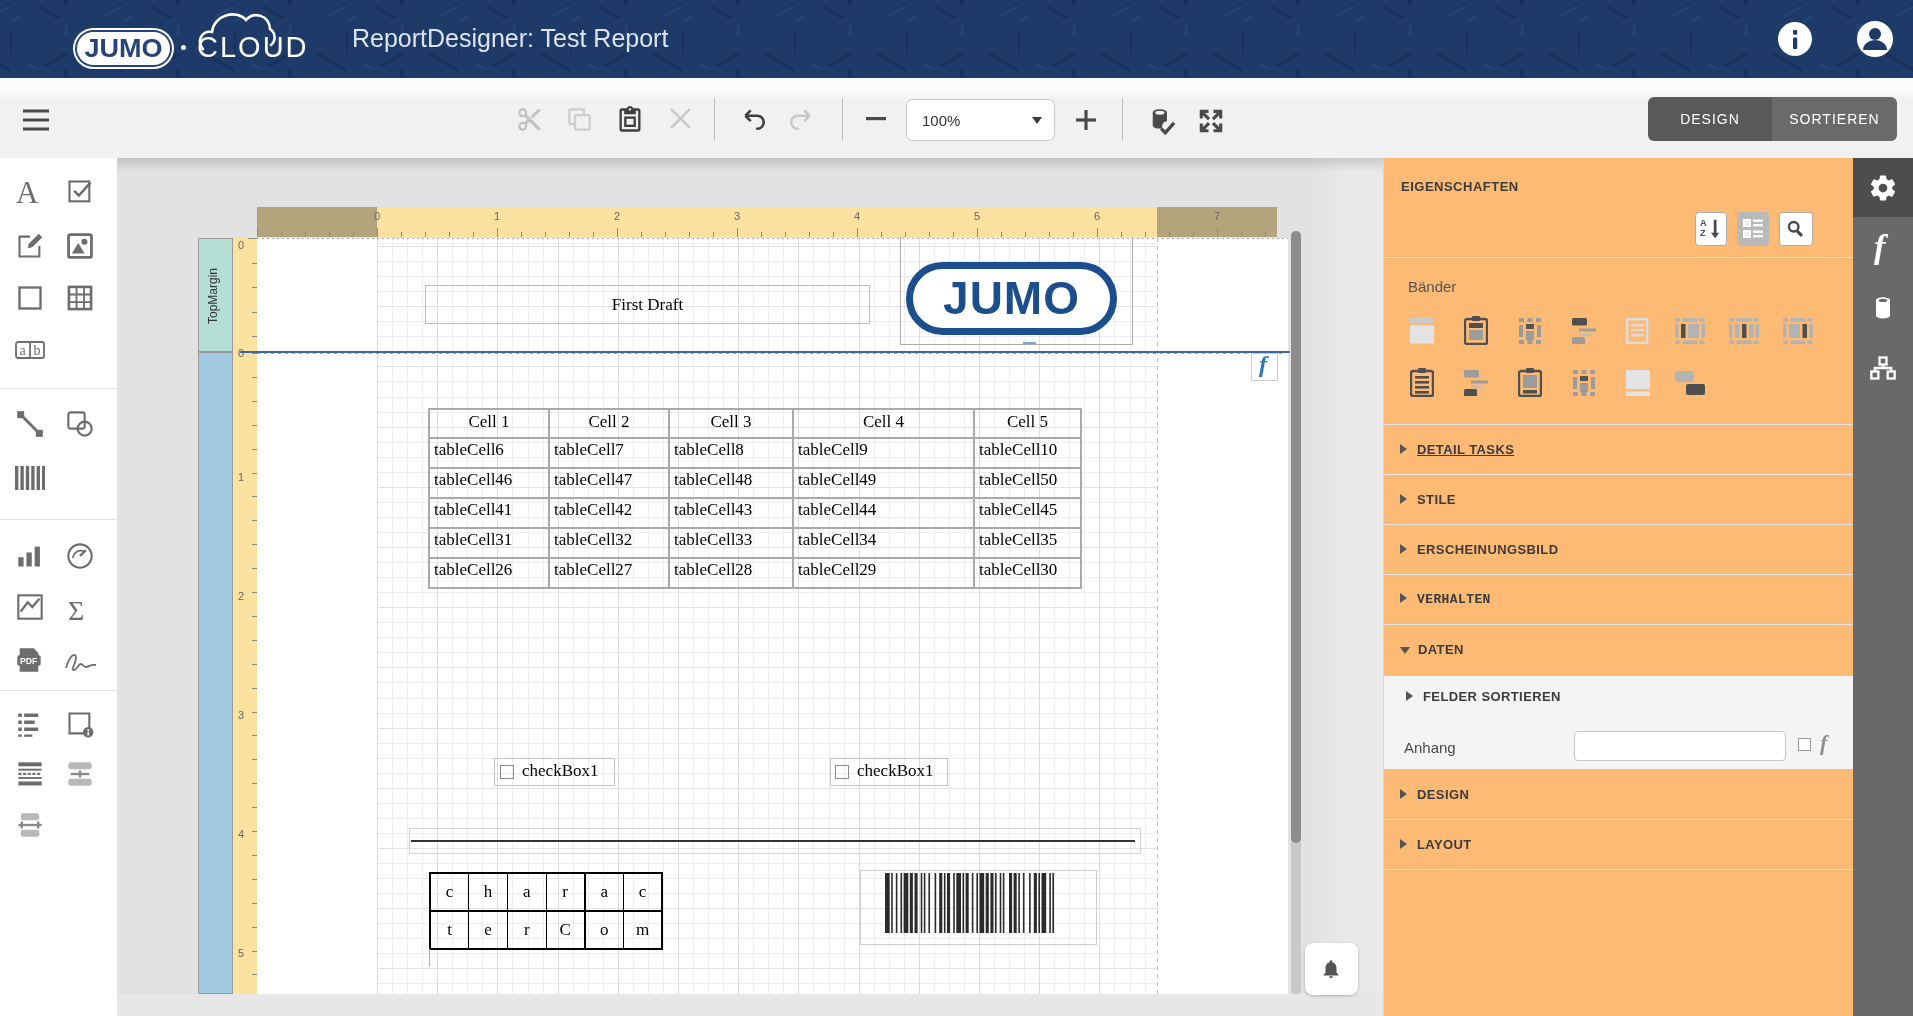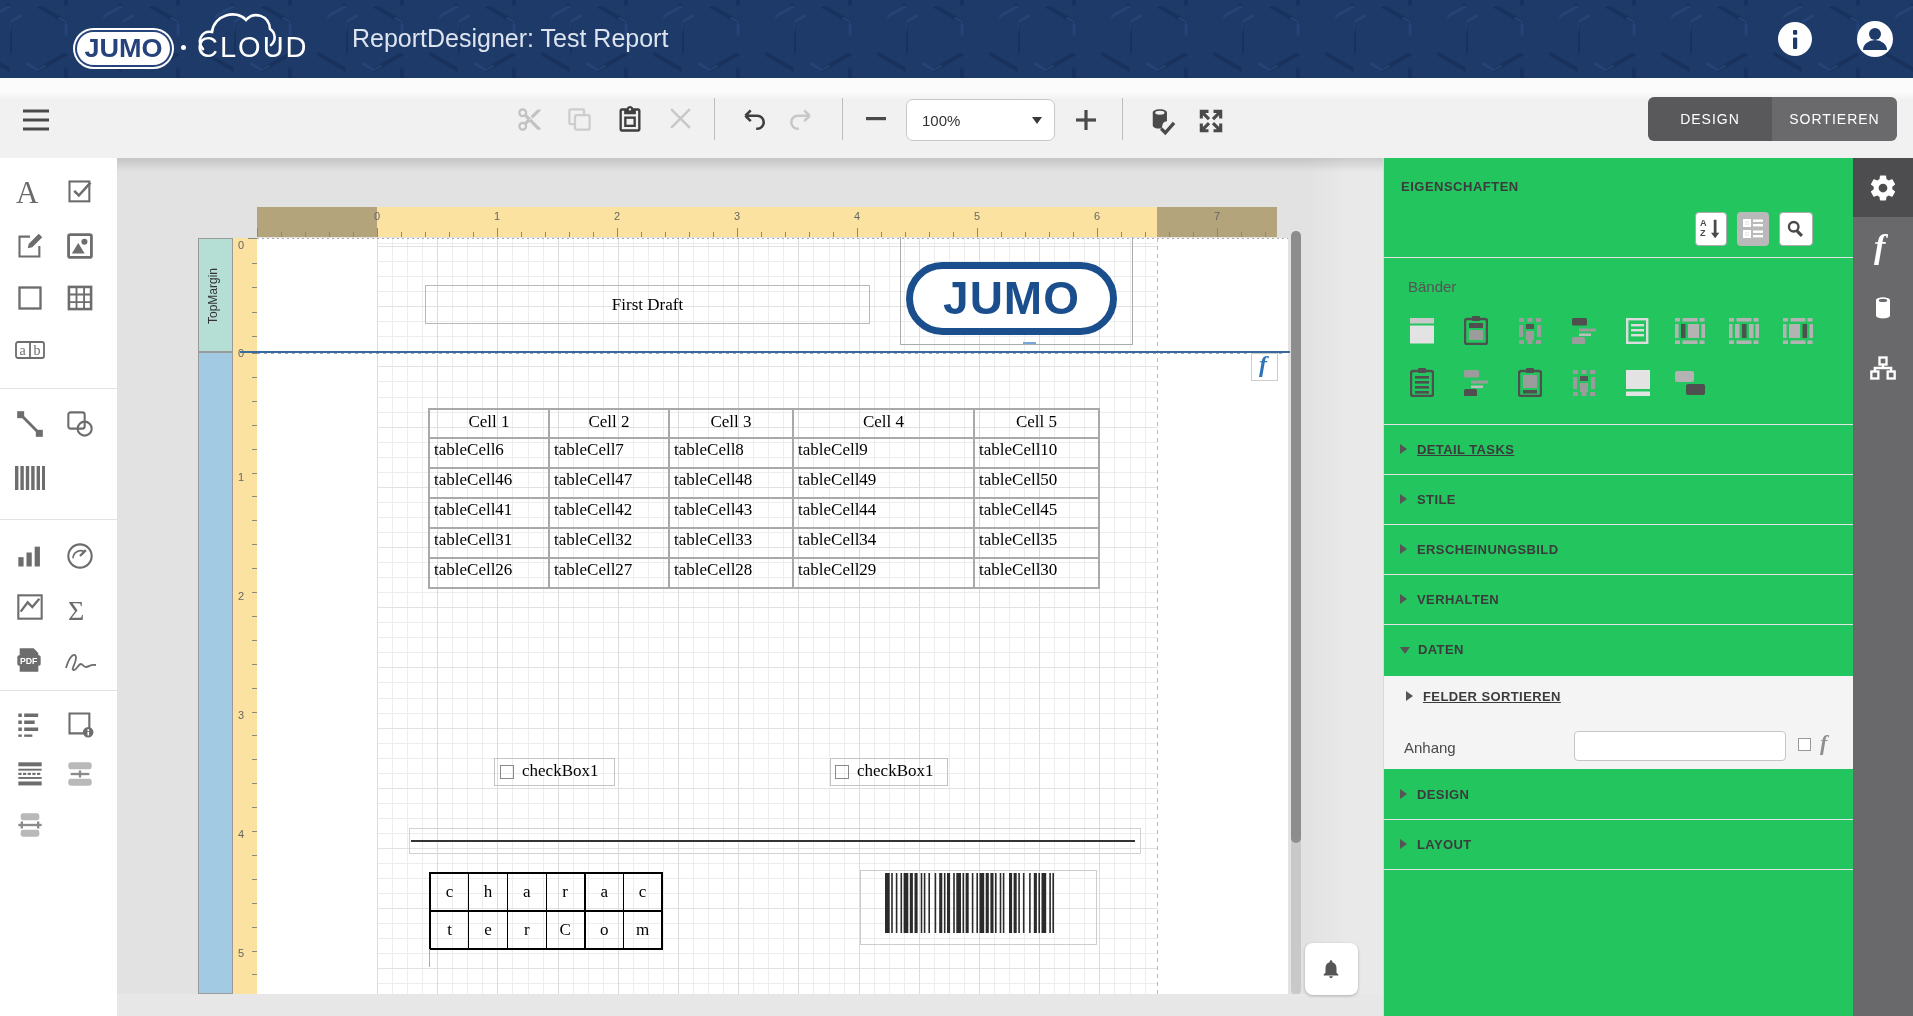--- a/index.html
+++ b/index.html
@@ -52,21 +52,21 @@
   #chartab { position:absolute; left:172px; top:634px; border-collapse:collapse; border:2px solid #000; font-family:"Liberation Serif", serif; font-size:17px; color:#000; }
   #chartab td { border:1px solid #000; width:38.7px; height:38px; text-align:center; font-size:17px; }
   #chartab tr.b2 td { border-top:2.5px solid #000; }
   #chartab td.hv { border-right:2.5px solid #000; }
   
   #vsb { position:absolute; left:1174px; top:73px; width:10px; height:764px; background:#c9c9c9; border-radius:5px; }
   #vsb .th { position:absolute; left:0; top:0; width:10px; height:612px; background:#8d8d8d; border-radius:5px; }
   #hsbstrip { position:absolute; left:0; top:836px; width:1266px; height:22px; background:#e7e7e7; }
   #bell { position:absolute; left:1188px; top:785px; width:53px; height:52px; background:#fff; border-radius:8px; box-shadow:0 1px 3px rgba(0,0,0,0.25); }
   
-  #rpanel { position:absolute; left:1383px; top:158px; width:470px; height:858px; background:#22c55e; border-left:1px solid #d8d8d8; }
+  #rpanel { position:absolute; left:1383px; top:158px; width:470px; height:858px; background:#fdba74; border-left:1px solid #d8d8d8; }
   .rsep { position:absolute; left:0; width:470px; height:1px; background:#e3e3e3; }
   .sect { position:absolute; left:0; width:470px; font-size:13px; font-weight:bold; color:#3b3b3b; letter-spacing:0.4px; }
   .sect .tri { display:inline-block; width:0; height:0; border-top:5px solid transparent; border-bottom:5px solid transparent; border-left:7px solid #555; margin-right:10px; }
   .sect .trid { display:inline-block; width:0; height:0; border-left:5px solid transparent; border-right:5px solid transparent; border-top:7px solid #555; margin-right:8px; }
   #rstrip { position:absolute; left:1853px; top:158px; width:60px; height:858px; background:#69696b; }
   #rstrip .tile { position:absolute; left:0; top:0; width:60px; height:59px; background:#4d4d4f; }
 </style>
 </head>
 <body>
 <div id="header">
@@ -346,21 +346,21 @@
     <div style="position:absolute;left:994px;top:115px;width:27px;height:28px;background:#fff;border:1px solid #ccc;">
       <span class="serif" style="position:absolute;left:7px;top:-3px;color:#2e74b8;font-weight:bold;font-style:italic;font-size:24px;">f</span>
     </div>
     <table id="rtable" cellspacing="0">
         <tbody>
           <tr class="hd">
             <td style="width:120px;">Cell 1</td>
             <td style="width:120px;">Cell 2</td>
             <td style="width:124px;">Cell 3</td>
             <td style="width:181px;">Cell 4</td>
-            <td style="width:125px;text-align:center;">Cell 5</td>
+            <td style="width:107px;text-align:center;">Cell 5</td>
           </tr>
           <tr>
             <td>tableCell6</td>
             <td>tableCell7</td>
             <td>tableCell8</td>
             <td>tableCell9</td>
             <td>tableCell10</td>
           </tr>
           <tr>
             <td>tableCell46</td>
@@ -686,25 +686,25 @@
         <rect x="11" y="14" width="19" height="11" rx="2" fill="#4f4f4f"></rect>
       </svg>
     </div>
   <div class="rsep" style="top:266px;"></div>
   <div class="sect" style="top:284px;left:16px;text-decoration:underline;"><span class="tri"></span>DETAIL TASKS</div>
   <div class="rsep" style="top:316px;"></div>
   <div class="sect" style="top:334px;left:16px;"><span class="tri"></span>STILE</div>
   <div class="rsep" style="top:366px;"></div>
   <div class="sect" style="top:384px;left:16px;"><span class="tri"></span>ERSCHEINUNGSBILD</div>
   <div class="rsep" style="top:416px;"></div>
-  <div class="sect" style="top:434px;left:16px;"><span class="tri"></span>VERHALTEN</div>
+  <div class="sect" style="top:434px;left:16px;font-family:Liberation Mono, monospace;"><span class="tri"></span>VERHALTEN</div>
   <div class="rsep" style="top:466px;"></div>
   <div class="sect" style="top:484px;left:16px;"><span class="trid"></span>DATEN</div>
   <div style="position:absolute;left:0;top:518px;width:470px;height:93px;background:#f4f4f4;">
-    <div class="sect" style="top:13px;left:22px;text-decoration:underline;"><span class="tri"></span>FELDER SORTIEREN</div>
+    <div class="sect" style="top:13px;left:22px;"><span class="tri"></span>FELDER SORTIEREN</div>
     <div style="position:absolute;left:20px;top:63px;font-size:15px;color:#4a4a4a;">Anhang</div>
     <div style="position:absolute;left:190px;top:55px;width:212px;height:30px;background:#fff;border:1px solid #c6c6c6;border-radius:4px;"></div>
     <div style="position:absolute;left:414px;top:62px;width:13px;height:13px;border:1px solid #999;background:#fff;"></div>
     <div style="position:absolute;left:436px;top:54px;font-size:22px;color:#8f8f8f;font-style:italic;font-family:'Liberation Serif',serif;font-weight:bold;">f</div>
   </div>
   <div class="sect" style="top:629px;left:16px;"><span class="tri"></span>DESIGN</div>
   <div class="rsep" style="top:661px;"></div>
   <div class="sect" style="top:679px;left:16px;"><span class="tri"></span>LAYOUT</div>
   <div class="rsep" style="top:711px;"></div>
 </div>

